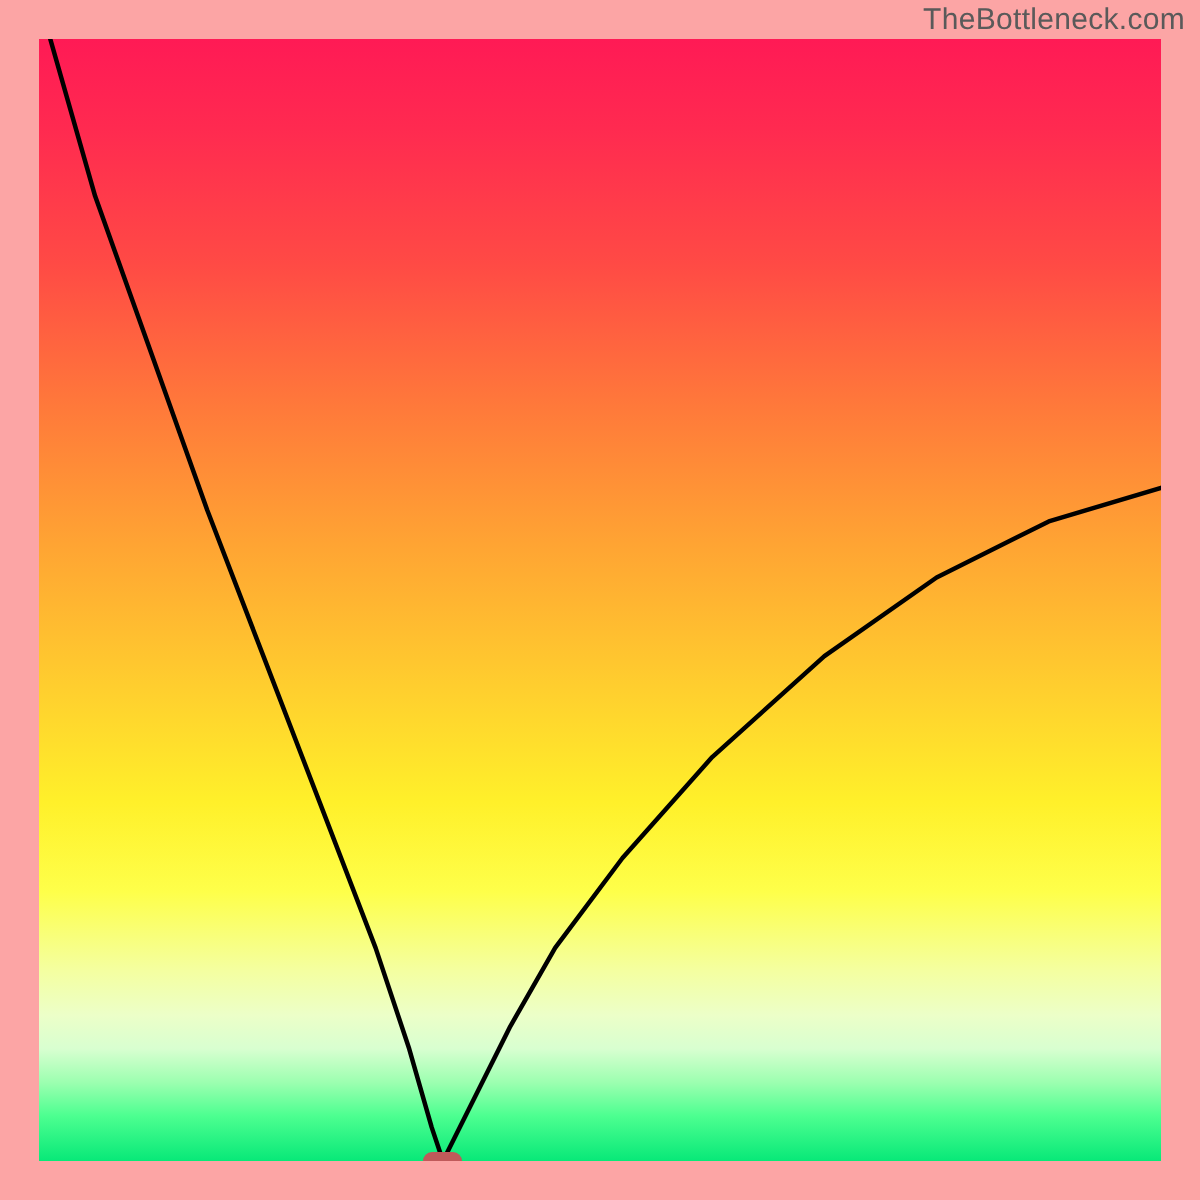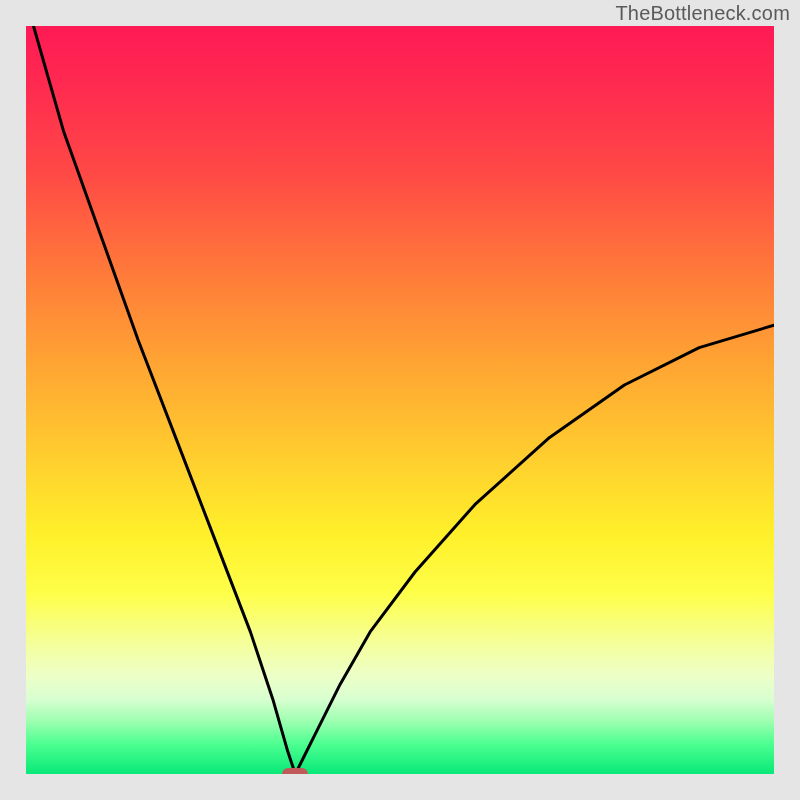--- a/index.html
+++ b/index.html
@@ -8,21 +8,21 @@
     width: 800px;
     height: 800px;
     overflow: hidden;
     background: #000;
     font-family: Arial, Helvetica, sans-serif;
   }
   .frame {
     position: absolute;
     top: 0; left: 0;
     width: 800px; height: 800px;
-    background: #e5e5e5;
+    background: #fca5a5;
   }
   .plot {
     position: absolute;
     top: 26px;
     left: 26px;
     width: 748px;
     height: 748px;
     overflow: hidden;
   }
   .gradient {

